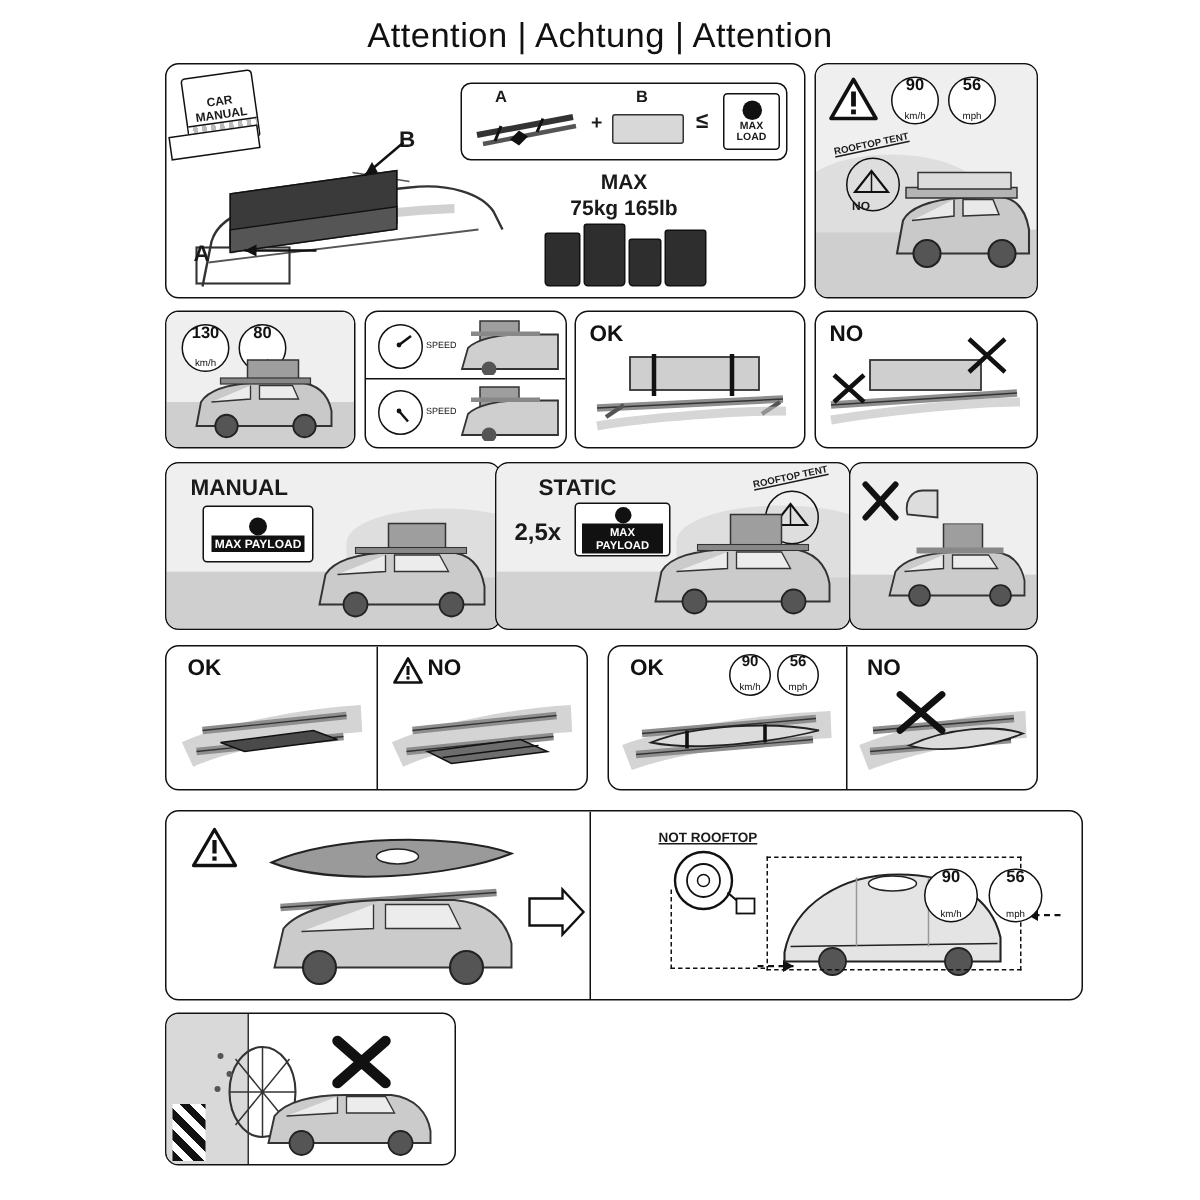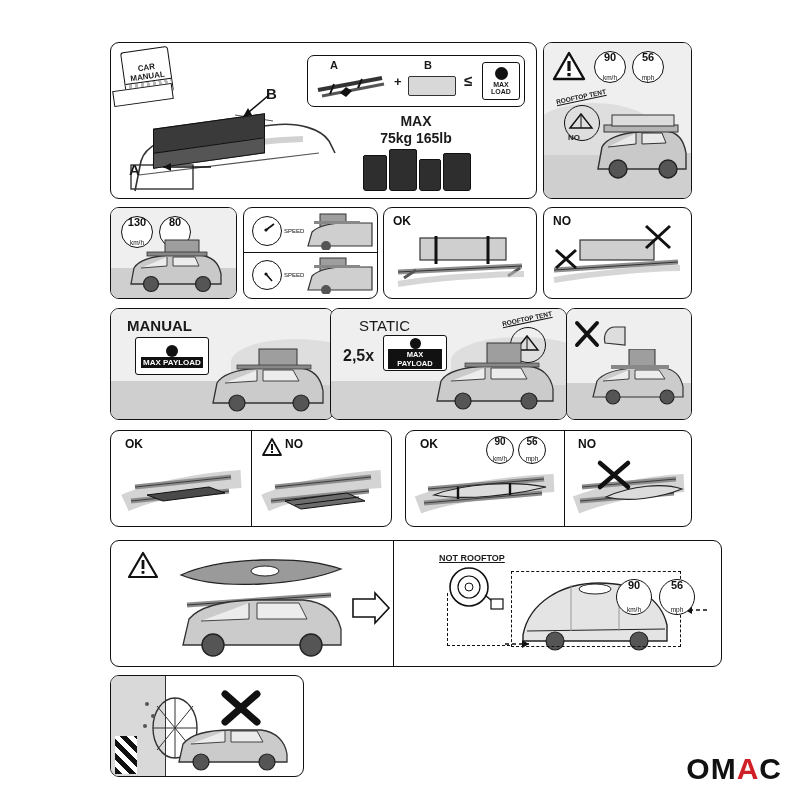--- a/index.html
+++ b/index.html
@@ -29,21 +29,21 @@
   .circle-badge{
     position:absolute;border-radius:50%;border:1.6px solid #111;background:#fff;
     display:flex;flex-direction:column;align-items:center;justify-content:space-between;
     font-size:8px;line-height:1.05;font-weight:700;color:#111;
   }
   .circle-badge .num{font-size:11px;font-weight:700;}
   .circle-badge .u{font-size:6.5px;font-weight:400;}
   .warn{position:absolute;}
   .warn svg{display:block;}
   .xmark{position:absolute;font-weight:700;color:#111;line-height:1;}
-  .okno{position:absolute;font-size:12px;font-weight:700;color:#111;}
+  .okno{position:absolute;font-size:15px;font-weight:700;color:#111;}
   .plate{
     position:absolute;border:1.5px solid #111;background:#fff;border-radius:3px;
     display:flex;flex-direction:column;align-items:center;justify-content:center;
     font-weight:700;text-align:center;
   }
   .dashed{position:absolute;border:1.5px dashed #111;}
   .tiny{font-size:7px;}
   .brand{
     position:absolute;right:18px;bottom:14px;font-size:30px;font-weight:700;
     letter-spacing:1px;color:#111;
@@ -56,20 +56,21 @@
   .lugg{position:absolute;background:#2e2e2e;border:1px solid #111;border-radius:2px 2px 3px 3px;}
   .arrow{position:absolute;}
   .tent-stamp{position:absolute;width:62px;height:50px;}
   .tent-stamp .txt{position:absolute;top:0;left:0;width:62px;text-align:center;font-size:6.5px;font-weight:700;text-decoration:underline;transform:rotate(-12deg);}
 </style>
 </head>
 <body>
 
 <div class="sheet">
 
+  <div class="title">Attention | Achtung | Attention</div>
 
   <div class="panel" style="left:110px;top:42px;width:425px;height:155px;">
 
     <div class="plate" style="left:12px;top:6px;width:46px;height:44px;transform:rotate(-8deg);border-width:1.3px;">
       <div class="tiny" style="font-size:8px;">CAR</div>
       <div class="tiny" style="font-size:8px;">MANUAL</div>
       <div style="position:absolute;left:0;right:0;bottom:0;height:12px;background:repeating-linear-gradient(90deg,#fff 0 3px,#bbb 3px 6px);border-top:1px solid #111;"></div>
     </div>
     <div style="position:absolute;left:2px;top:44px;width:58px;height:14px;border:1.3px solid #111;background:#fff;transform:rotate(-8deg);"></div>
 
@@ -275,21 +276,21 @@
         <circle cx="30" cy="56" r="8" fill="#555" stroke="#222" stroke-width="1.2"></circle>
         <circle cx="94" cy="56" r="8" fill="#555" stroke="#222" stroke-width="1.2"></circle>
       </svg>
     </div>
   </div>
 
   <div class="panel" style="left:330px;top:308px;width:235px;height:110px;">
     <div class="sky" style="height:72px;"></div>
     <div class="road" style="height:38px;background:#d2d2d2;"></div>
     <div class="hill" style="left:120px;top:28px;width:140px;height:48px;"></div>
-    <div style="position:absolute;left:28px;top:8px;font-size:15px;font-weight:400;">STATIC</div>
+    <div style="position:absolute;left:28px;top:8px;font-size:15px;font-weight:700;">STATIC</div>
     <div style="position:absolute;left:12px;top:38px;font-size:16px;font-weight:700;">2,5x</div>
     <div class="plate" style="left:52px;top:26px;width:62px;height:34px;">
       <div style="width:11px;height:11px;border-radius:50%;background:#111;"></div>
       <div style="background:#111;color:#fff;width:54px;font-size:7.5px;padding:1px 0;">
         <span>MAX</span>
         <span>PAYLOAD</span>
       </div>
     </div>
     <div class="tent-stamp" style="left:165px;top:6px;">
       <div class="txt">ROOFTOP TENT</div>
@@ -474,17 +475,14 @@
     </svg>
     <svg style="position:absolute;left:62px;top:44px;" width="124" height="52">
       <path d="M6,42 L10,24 C18,14 36,10 58,10 L88,10 C104,12 112,22 114,34 L114,42 Z" fill="#cbcbcb" stroke="#333" stroke-width="1.3"></path>
       <path d="M18,24 L52,22 L52,11" fill="#ececec" stroke="#333" stroke-width=".9"></path>
       <path d="M58,22 L90,22 L84,11 L58,11 Z" fill="#ececec" stroke="#333" stroke-width=".9"></path>
       <circle cx="28" cy="42" r="8" fill="#555" stroke="#222" stroke-width="1.2"></circle>
       <circle cx="94" cy="42" r="8" fill="#555" stroke="#222" stroke-width="1.2"></circle>
     </svg>
   </div>
 
-  <div class="brand">
-    <span>OM</span><span class="a">A</span><span>C</span>
-  </div>
 
 </div>
 
 </body></html>

